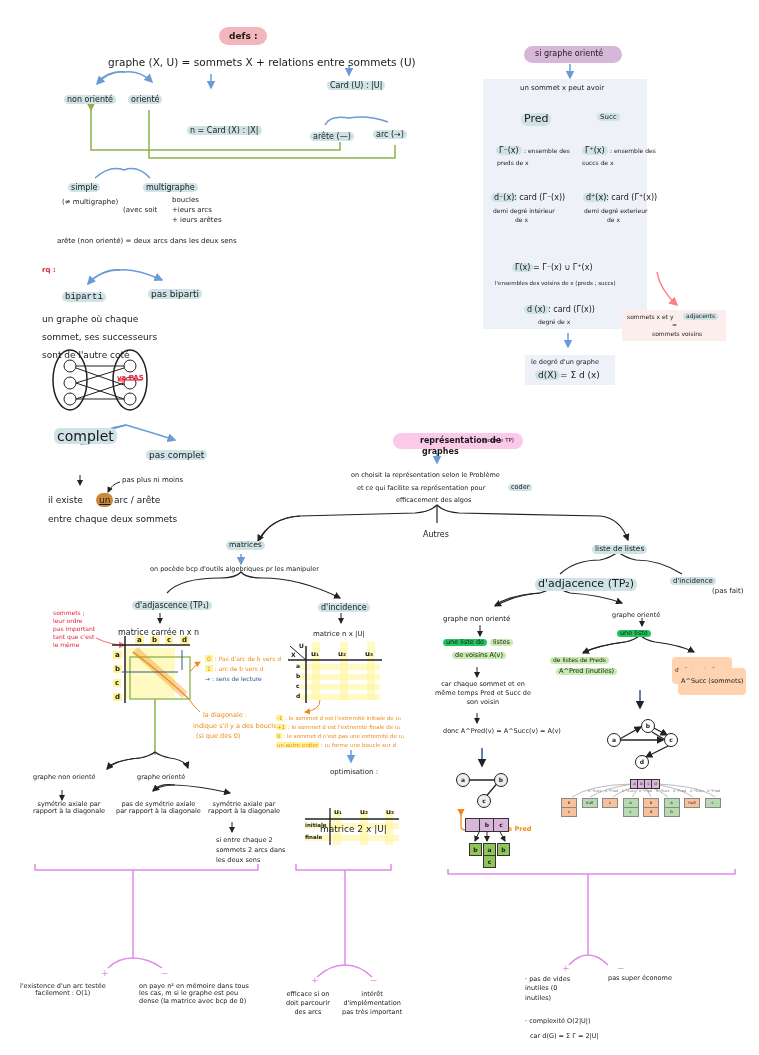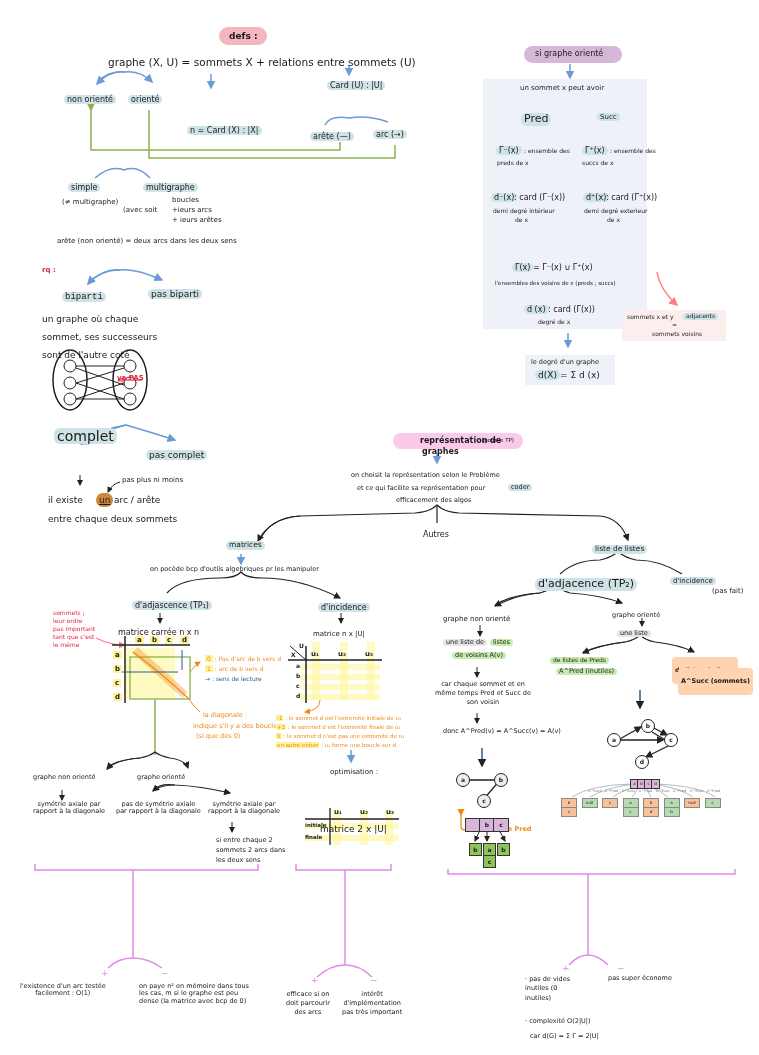--- a/index.html
+++ b/index.html
@@ -1,22 +1,22 @@
 <!DOCTYPE html>
 <html><head>
 <meta charset="utf-8">
 <style>
   html,body{margin:0;padding:0;background:#fff;}
   body{width:759px;height:1055px;position:relative;overflow:hidden;font-family:"DejaVu Sans",sans-serif;color:#1a1a1a;}
   .t{position:absolute;white-space:nowrap;font-size:8px;line-height:1.15;}
   .tc{text-align:center;}
   .hl{background:#cfe3e6;border-radius:6px;padding:0 3px;}
   .hlg{background:#c8ecb0;border-radius:4px;padding:0 3px;}
-  .hlo{background:#ffd3b0;border-radius:4px;padding:10px 3px;font-weight:bold;}
-  .hlp{background:#e5e5e5;border-radius:4px;padding:0 3px;}
+  .hlo{background:#ffd3b0;border-radius:4px;padding:10px 3px;}
+  .hlp{background:#22c55e;border-radius:4px;padding:0 3px;}
   .b{font-weight:bold;}
   .red{color:#e0253a;}
   .orange{color:#ef8a17;}
   .pill-pink{position:absolute;background:#f4b6bd;border-radius:12px;}
   .pill-purple{position:absolute;background:#d7b7d7;border-radius:12px;}
   .pill-rose{position:absolute;background:#fbc9ea;border-radius:12px;}
   .box{position:absolute;}
   svg.lay{position:absolute;left:0;top:0;width:759px;height:1055px;pointer-events:none;}
   .cell{position:absolute;border:1px solid #333;font-size:6px;text-align:center;line-height:11px;}
 </style>

